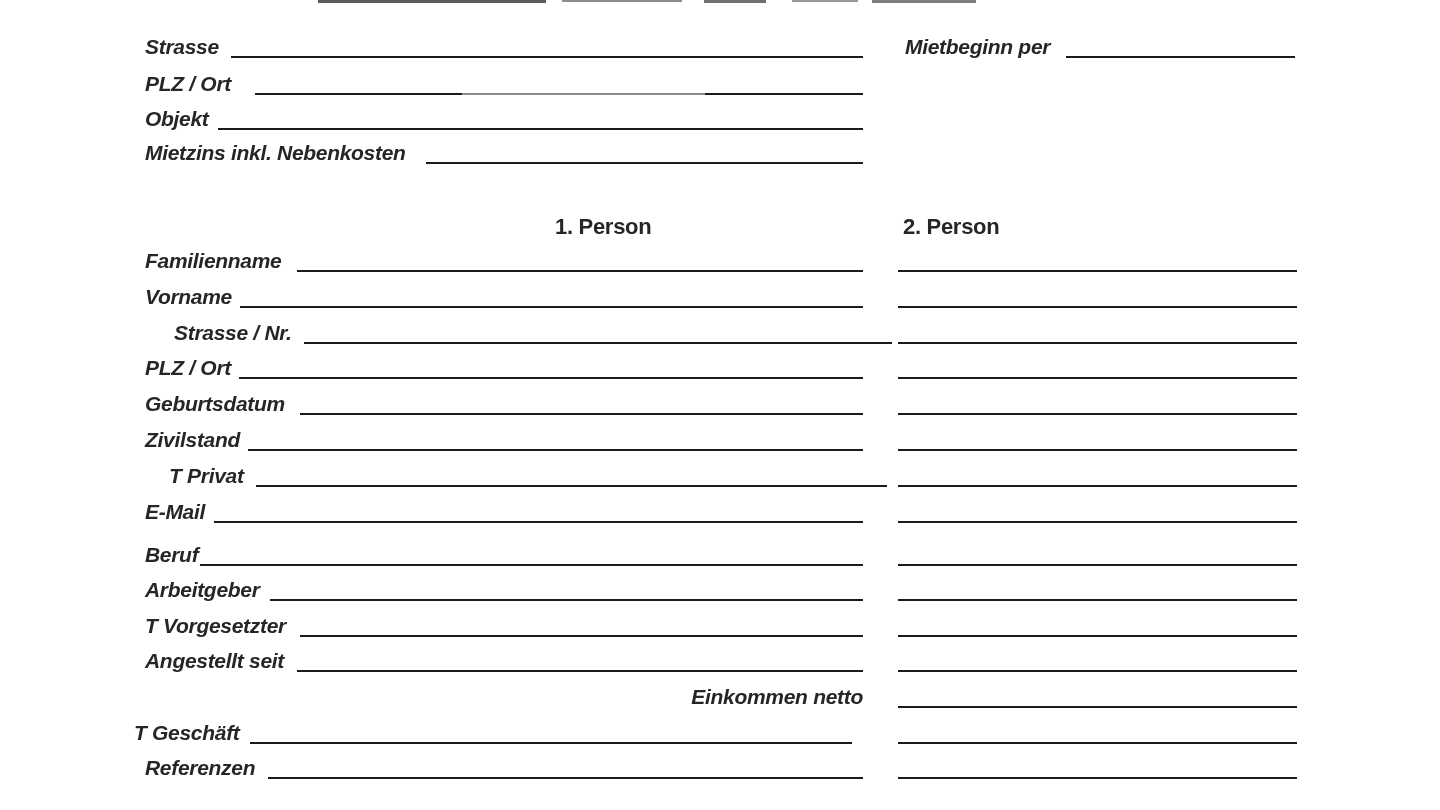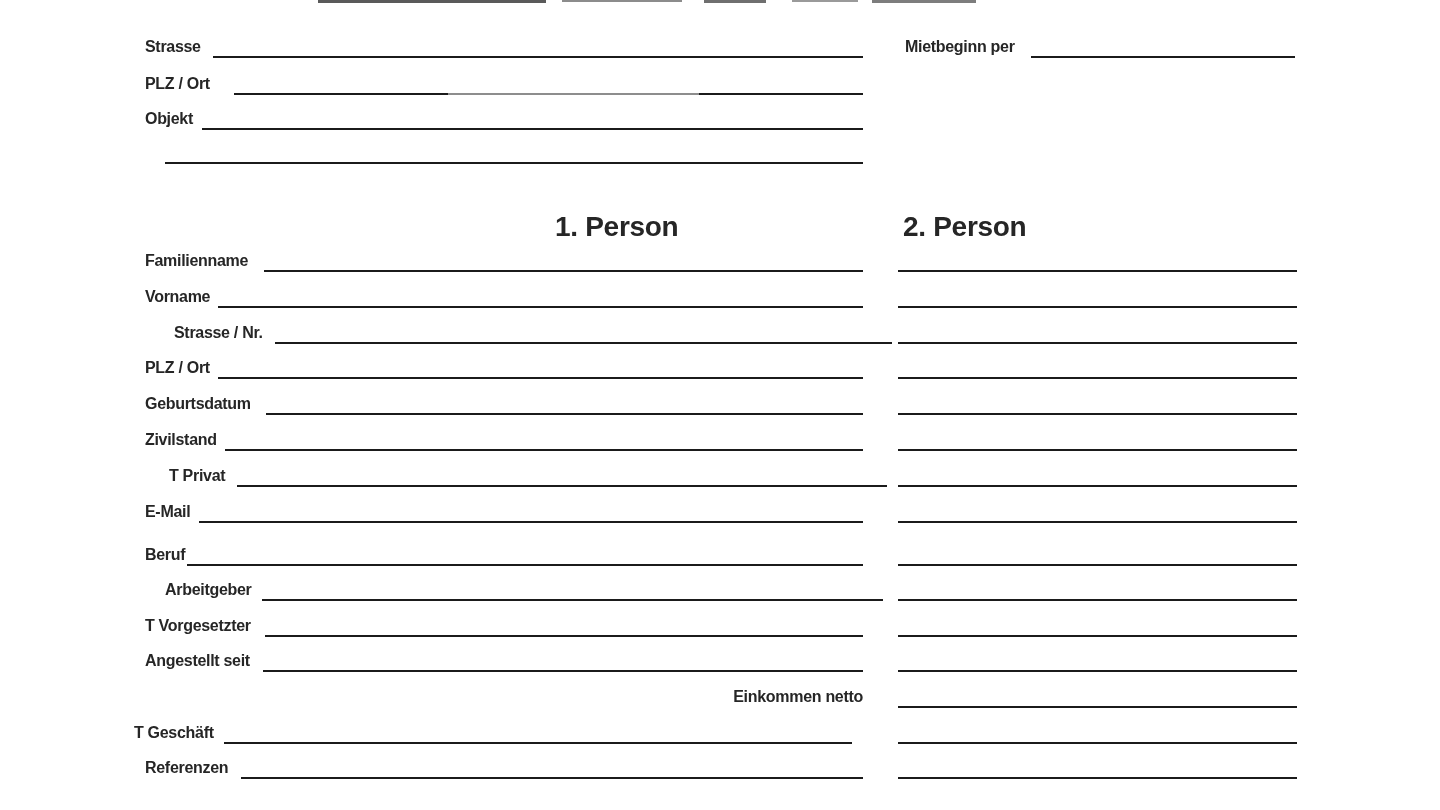--- a/index.html
+++ b/index.html
@@ -2,24 +2,24 @@
 <html><head>
 <meta charset="utf-8">
 <style>
   html,body{margin:0;padding:0;background:#ffffff;}
   .page{
     position:relative;width:1440px;height:810px;background:#ffffff;
     font-family:"Liberation Sans",sans-serif;font-weight:600;color:#262626;
     overflow:hidden;letter-spacing:-0.3px;
   }
   .frow{position:absolute;display:flex;align-items:flex-end;height:23px;}
-  .lbl{font-size:16px;line-height:23px;white-space:nowrap;}
+  .lbl{font-size:21px;line-height:23px;white-space:nowrap;font-style:italic;}
   .fline{flex:1;height:2px;background:#1b1b1b;}
   .fline.gray-mid{background:linear-gradient(to right,#1b1b1b 0 34%,#8d8d8d 34% 74%,#1b1b1b 74% 100%);}
-  .hdr{position:absolute;font-size:28px;line-height:24px;white-space:nowrap;}
+  .hdr{position:absolute;font-size:22px;line-height:24px;white-space:nowrap;}
   .p2line{position:absolute;left:898px;width:399px;height:2px;background:#1b1b1b;}
   .frag{position:absolute;top:0;}
 </style>
 </head>
 <body>
 
 <div class="page">
 
   <div class="frag" style="left:318px;width:228px;height:3px;background:#5a5a5a;"></div>
   <div class="frag" style="left:562px;width:120px;height:2px;background:#8c8c8c;"></div>
@@ -33,20 +33,21 @@
   </div>
   <div class="frow" style="left:145px;width:718px;top:72px;">
     <span class="lbl">PLZ / Ort</span>
     <span class="fline gray-mid" style="margin-left:24px;"></span>
   </div>
   <div class="frow" style="left:145px;width:718px;top:107px;">
     <span class="lbl">Objekt</span>
     <span class="fline" style="margin-left:9px;"></span>
   </div>
   <div class="frow" style="left:145px;width:718px;top:141px;">
+    <span class="lbl">Mietzins inkl. Nebenkosten</span>
     <span class="fline" style="margin-left:20px;"></span>
   </div>
 
   <div class="frow" style="left:905px;width:390px;top:35px;">
     <span class="lbl">Mietbeginn per</span>
     <span class="fline" style="margin-left:16px;"></span>
   </div>
 
   <div class="hdr" style="left:555px;top:215px;">1. Person</div>
   <div class="hdr" style="left:903px;top:215px;">2. Person</div>
@@ -80,21 +81,21 @@
     <span class="fline" style="margin-left:12px;"></span>
   </div>
   <div class="frow" style="left:145px;width:718px;top:500px;">
     <span class="lbl">E-Mail</span>
     <span class="fline" style="margin-left:9px;"></span>
   </div>
   <div class="frow" style="left:145px;width:718px;top:543px;">
     <span class="lbl">Beruf</span>
     <span class="fline" style="margin-left:2px;"></span>
   </div>
-  <div class="frow" style="left:145px;width:718px;top:578px;margin-left:20px;">
+  <div class="frow" style="left:145px;width:718px;top:578px;">
     <span class="lbl">Arbeitgeber</span>
     <span class="fline" style="margin-left:10px;"></span>
   </div>
   <div class="frow" style="left:145px;width:718px;top:614px;">
     <span class="lbl">T Vorgesetzter</span>
     <span class="fline" style="margin-left:14px;"></span>
   </div>
   <div class="frow" style="left:145px;width:718px;top:649px;">
     <span class="lbl">Angestellt seit</span>
     <span class="fline" style="margin-left:13px;"></span>

